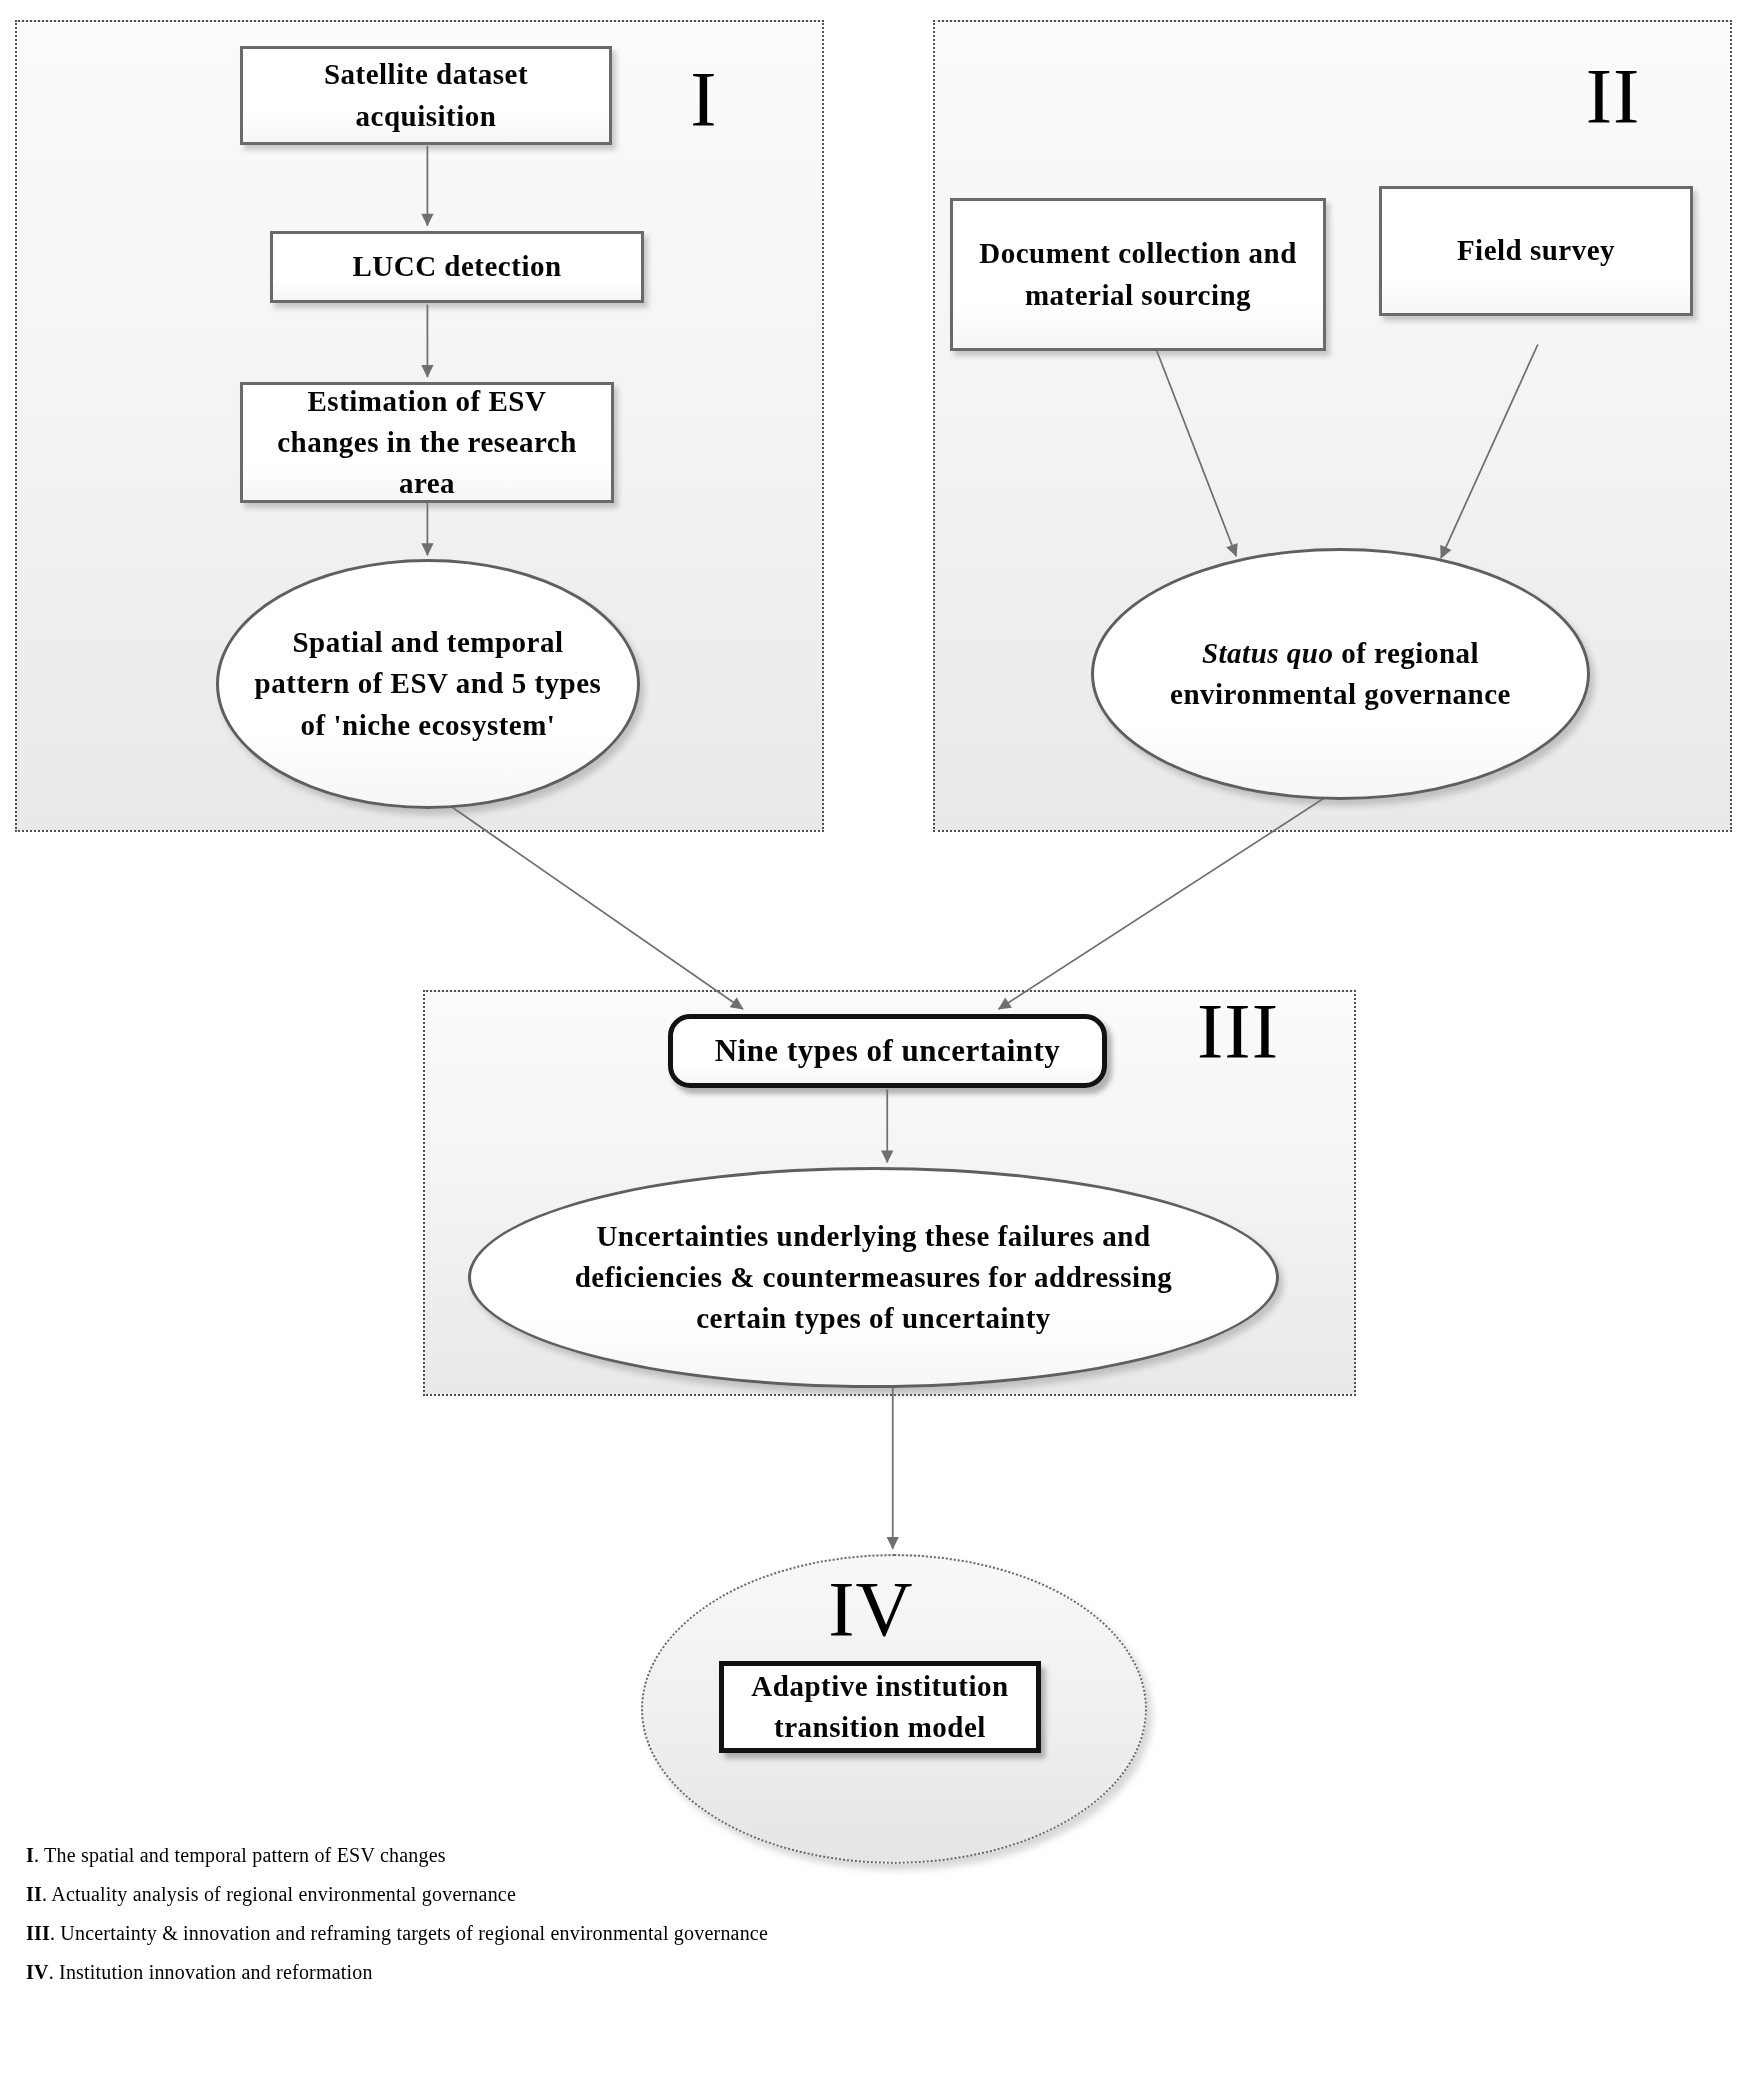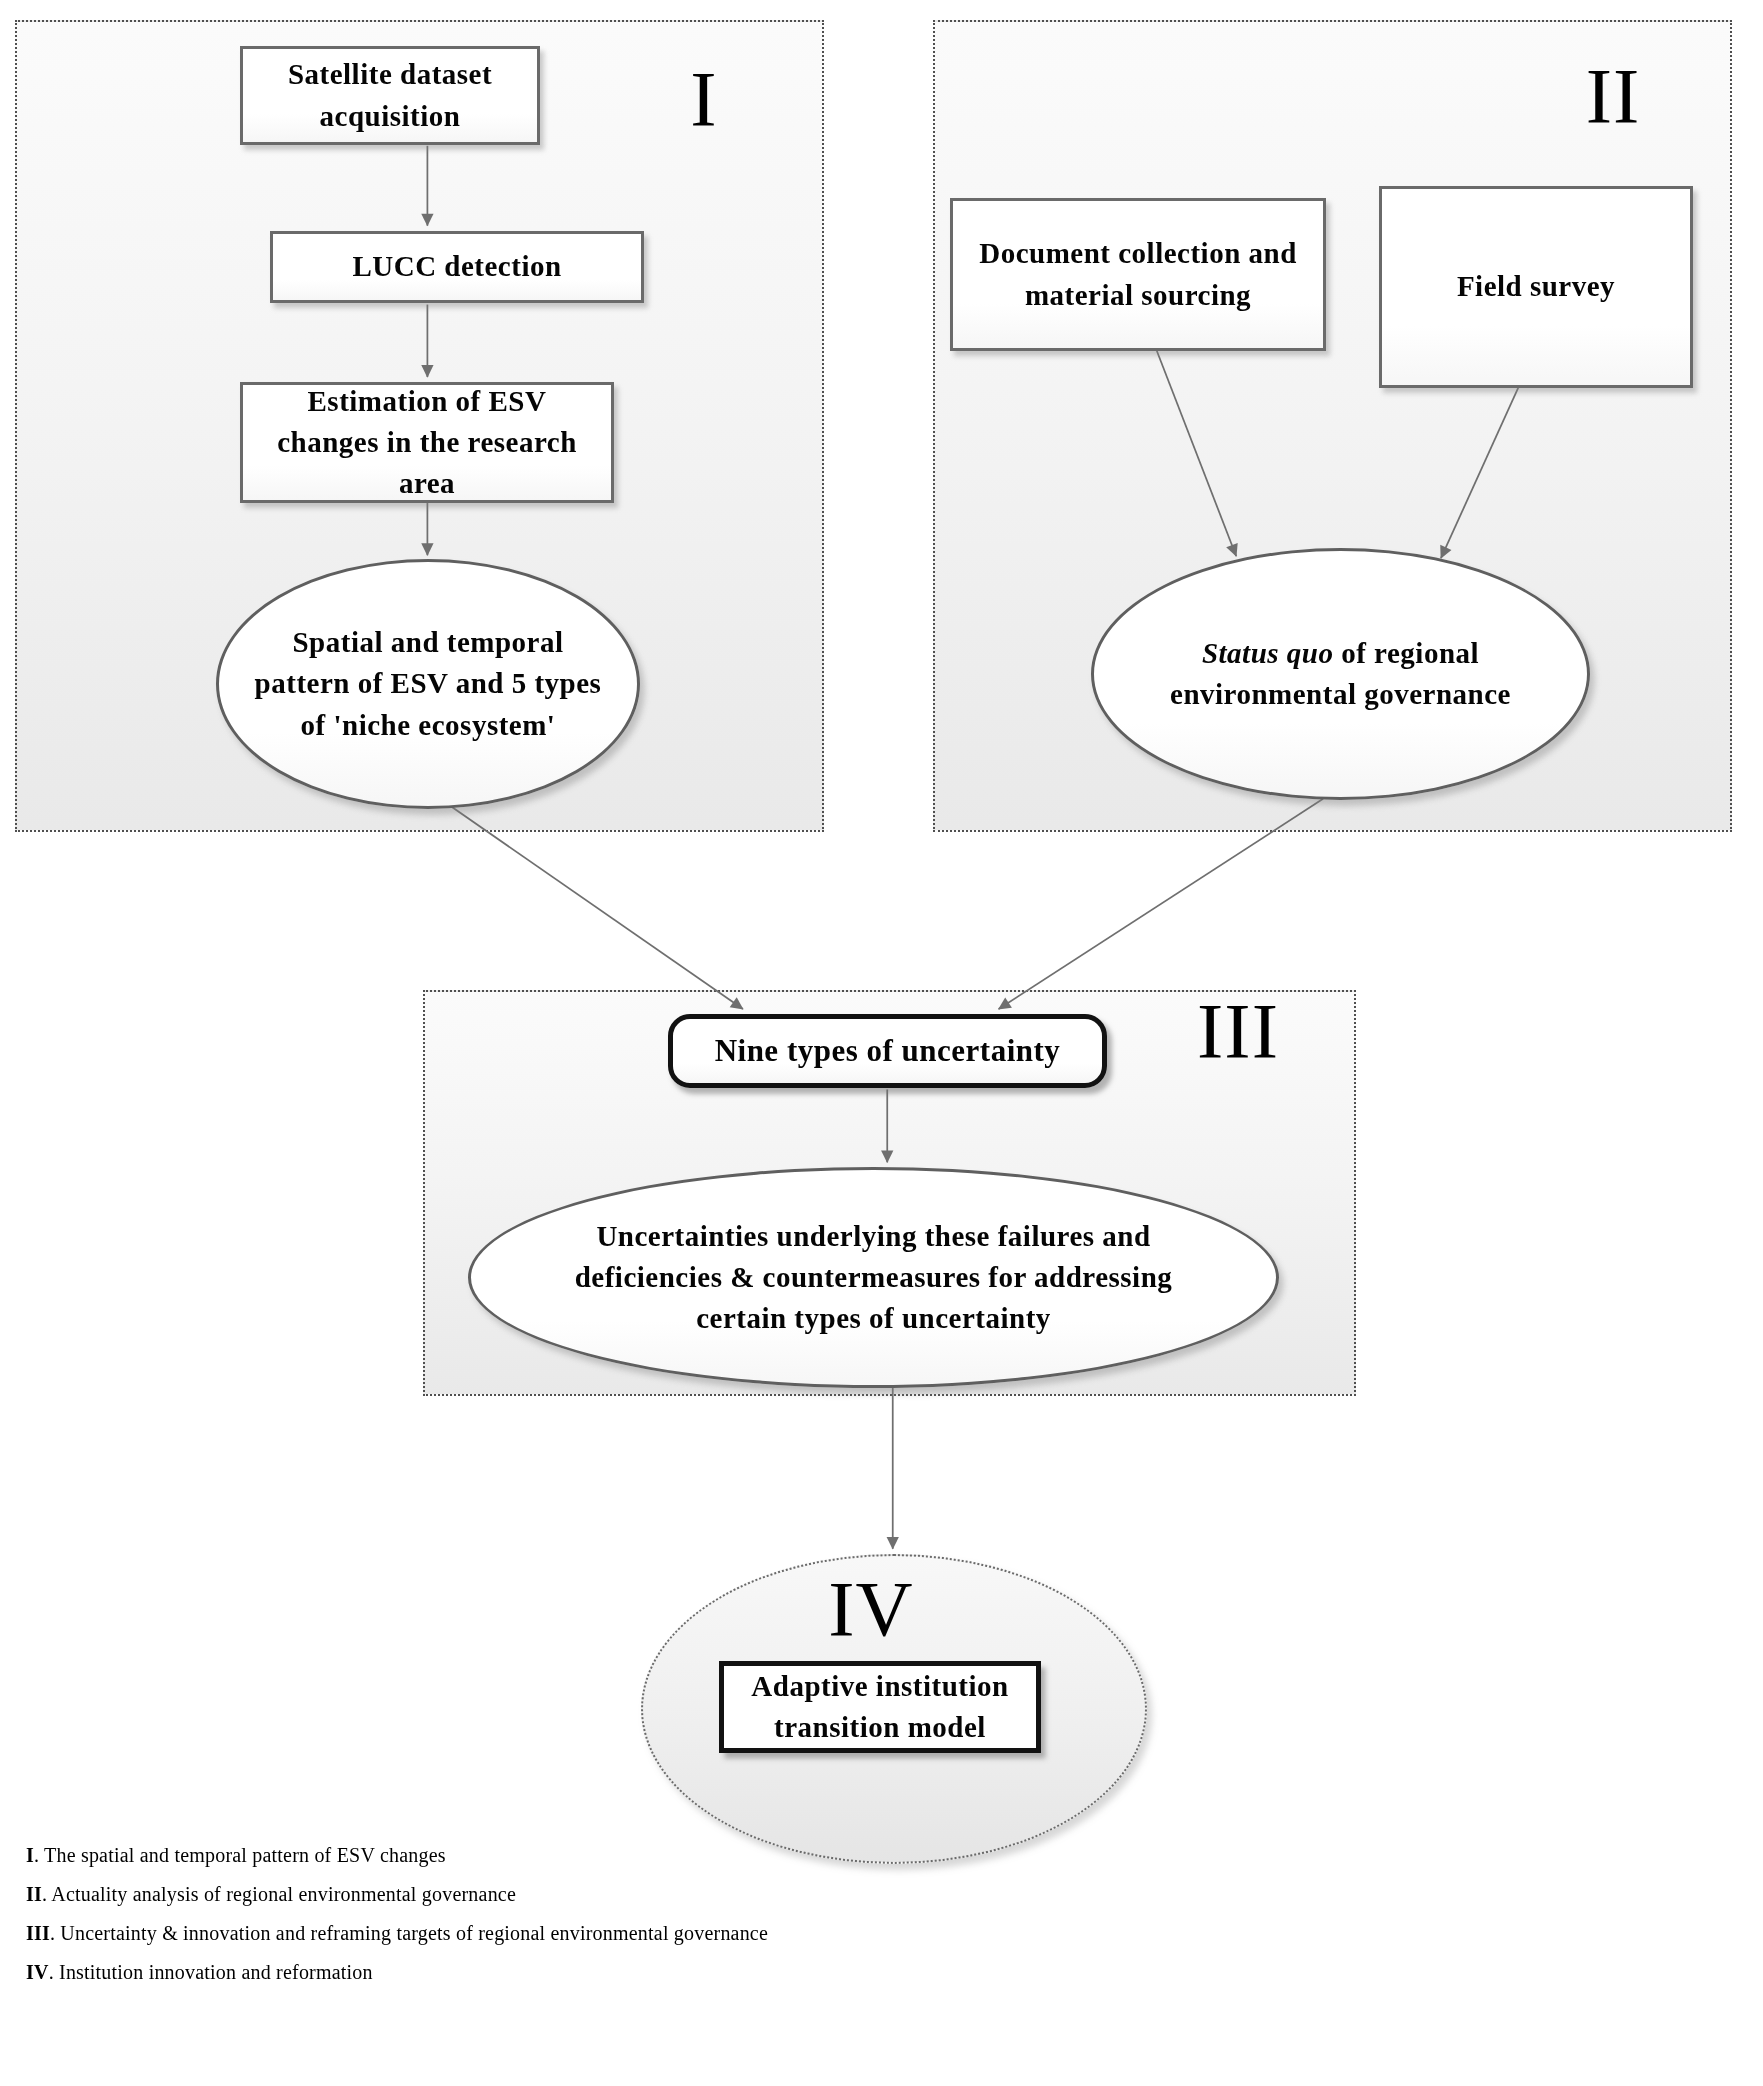--- a/index.html
+++ b/index.html
@@ -69,41 +69,41 @@
       <line x1="1777" y1="2182" x2="1777" y2="2328" marker-end="url(#arr)"></line>
       <line x1="1788" y1="2780" x2="1788" y2="3102" marker-end="url(#arr)"></line>
     </g>
   </svg>
 
   <div class="numeral" style="left:654px;top:59px;width:100px;">I</div>
   <div class="numeral" style="left:1558px;top:56px;width:110px;">II</div>
   <div class="numeral" style="left:1178px;top:991px;width:120px;">III</div>
   <div class="numeral" style="left:816px;top:1569px;width:110px;">IV</div>
 
-  <div class="node rect" style="left:240px;top:46px;width:300px;height:99px;padding:0 25px;box-sizing:border-box;">
+  <div class="node rect" style="left:240px;top:46px;width:372px;height:99px;padding:0 25px;box-sizing:border-box;">
     <div class="label">Satellite dataset acquisition</div>
   </div>
 
   <div class="node rect" style="left:240px;top:231px;width:374px;height:72px;box-sizing:border-box;margin-left:30px;">
     <div class="label">LUCC detection</div>
   </div>
 
   <div class="node rect" style="left:240px;top:382px;width:374px;height:121px;padding:0 14px;box-sizing:border-box;">
     <div class="label">Estimation of ESV changes in the research area</div>
   </div>
 
   <div class="node oval" style="left:216px;top:559px;width:424px;height:250px;padding:0 29px;box-sizing:border-box;">
     <div class="label">Spatial and temporal pattern of ESV and 5 types of 'niche ecosystem'</div>
   </div>
 
   <div class="node rect" style="left:950px;top:190px;width:376px;height:153px;padding:0 22px;box-sizing:border-box;margin-top:8px;">
     <div class="label">Document collection and material sourcing</div>
   </div>
 
-  <div class="node rect" style="left:1379px;top:186px;width:314px;height:202px;box-sizing:border-box;">
+  <div class="node rect" style="left:1379px;top:186px;width:314px;height:130px;box-sizing:border-box;">
     <div class="label">Field survey</div>
   </div>
 
   <div class="node oval" style="left:1091px;top:548px;width:499px;height:252px;padding:0 50px;box-sizing:border-box;">
     <div class="label"><span class="italic">Status quo</span><span> of regional environmental governance</span></div>
   </div>
 
   <div class="node rect-strong" style="left:668px;top:1014px;width:439px;height:74px;box-sizing:border-box;border-radius:22px;">
     <div class="label" style="font-size:31px;">Nine types of uncertainty</div>
   </div>

